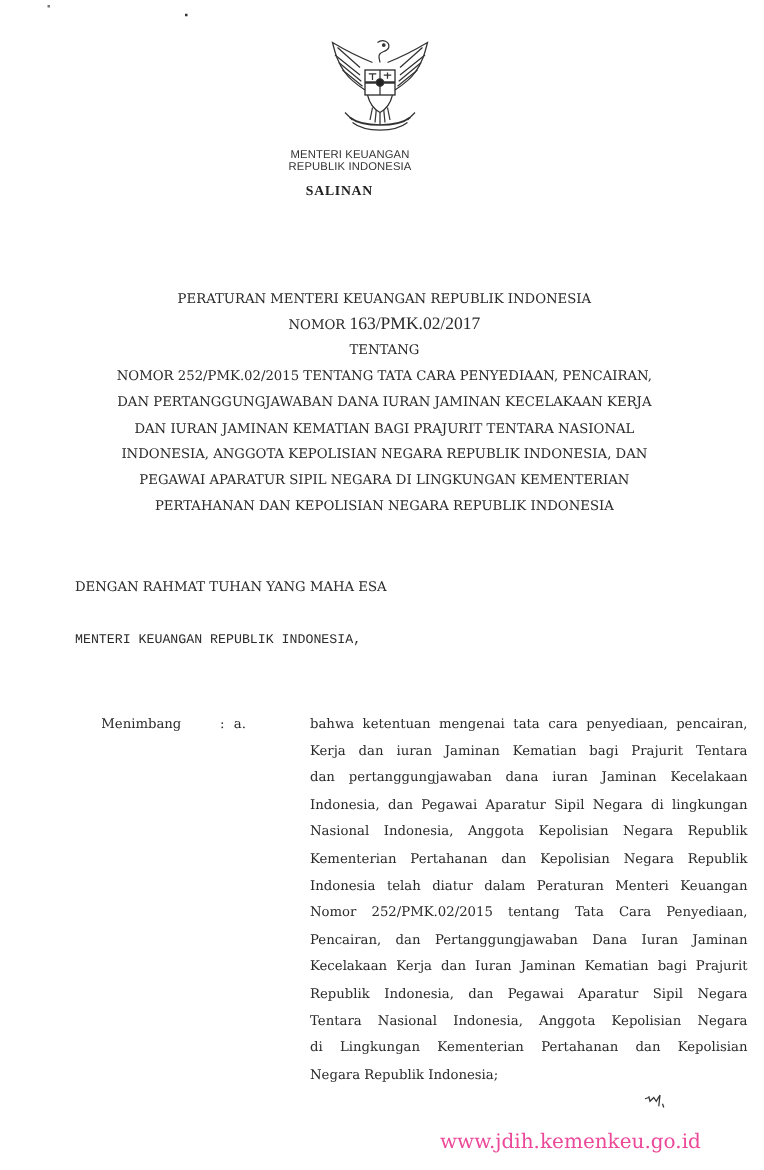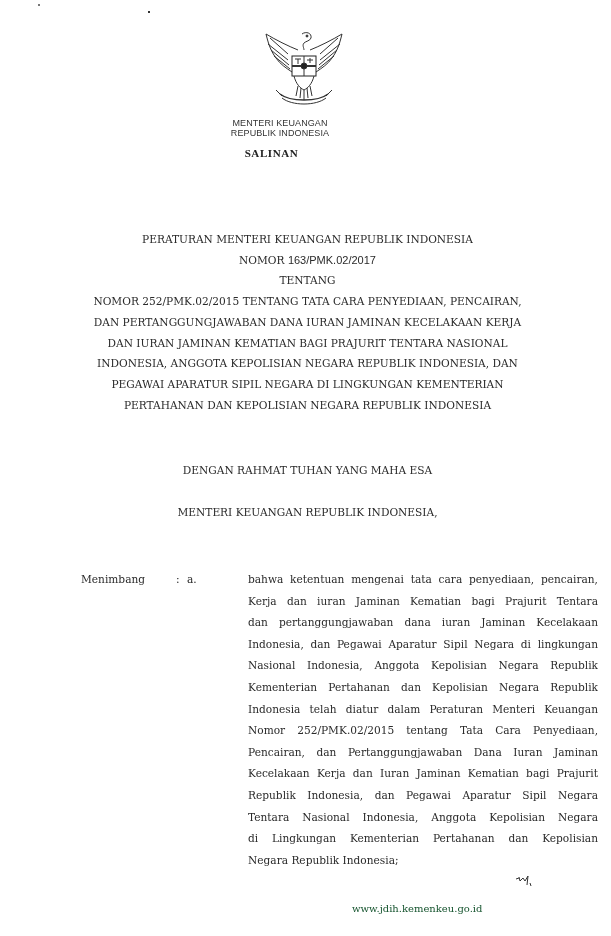--- a/index.html
+++ b/index.html
@@ -17,39 +17,39 @@
   .salinan {
     position: absolute; left: 0; width: 543px; text-align: center; top: 147px;
     font-family: "Liberation Serif", serif; font-weight: bold; font-size: 11px; color: #222; letter-spacing: 0.6px;
   }
   .title-block {
     position: absolute; left: 60px; width: 495px; top: 229px; text-align: center;
     font-size: 10.6px; line-height: 20.7px; letter-spacing: 0px;
     font-family: "DejaVu Serif", serif;
   }
   .title-block div { white-space: nowrap; }
-  .mono { font-family: Liberation Sans, sans-serif; font-size: 11px; }
+  .mono { font-family: Liberation Serif, serif; font-size: 14px; }
   .centered-line {
-    position: absolute; left: 60px; width: 495px; text-align: center;
+    position: absolute; left: 60px; width: 495px; text-align: left;
     font-size: 10.6px; font-family: "DejaVu Serif", serif;
   }
   .consider {
     position: absolute; left: 75px; top: 569px; width: 485px;
     font-size: 10.6px; line-height: 21.6px; font-family: "DejaVu Serif", serif;
   }
   .consider .label { position: absolute; left: 6px; top: 0; }
   .consider .colon { position: absolute; left: 101px; top: 0; }
   .consider .item { position: absolute; left: 122px; top: 0; }
   .consider .para { position: absolute; left: 113px; top: 0; width: 370px; text-align: justify; }
   .consider .para div { text-align-last: justify; white-space: nowrap; }
   .consider .para div.last { text-align-last: left; }
   .paraf { position: absolute; left: 514px; top: 873px; width: 24px; height: 16px; }
   .footer-link {
     position: absolute; left: 352px; top: 903px;
-    font-family: "DejaVu Serif", serif; font-size: 10px; color: #14532d; text-decoration: none;
+    font-family: "DejaVu Serif", serif; font-size: 16px; color: #ec4899; text-decoration: none;
   }
 </style>
 </head>
 <body>
 
 <div class="speck" style="left:38px;top:4px;width:2px;height:2px;"></div>
 <div class="speck" style="left:148px;top:11px;width:2px;height:2px;background:#333;"></div>
 
 <div class="emblem">
   <svg width="92" height="80" viewBox="0 0 92 80" fill="none" stroke="#333" stroke-width="1">
@@ -91,21 +91,21 @@
   <div>TENTANG</div>
   <div>NOMOR 252/PMK.02/2015 TENTANG TATA CARA PENYEDIAAN, PENCAIRAN,</div>
   <div>DAN PERTANGGUNGJAWABAN DANA IURAN JAMINAN KECELAKAAN KERJA</div>
   <div>DAN IURAN JAMINAN KEMATIAN BAGI PRAJURIT TENTARA NASIONAL</div>
   <div>INDONESIA, ANGGOTA KEPOLISIAN NEGARA REPUBLIK INDONESIA, DAN</div>
   <div>PEGAWAI APARATUR SIPIL NEGARA DI LINGKUNGAN KEMENTERIAN</div>
   <div>PERTAHANAN DAN KEPOLISIAN NEGARA REPUBLIK INDONESIA</div>
 </div>
 
 <div class="centered-line" style="top:464px;">DENGAN RAHMAT TUHAN YANG MAHA ESA</div>
-<div class="centered-line" style="top:506px;">MENTERI KEUANGAN REPUBLIK INDONESIA,</div>
+<div class="centered-line" style="top:506px;font-family:Liberation Mono, monospace;">MENTERI KEUANGAN REPUBLIK INDONESIA,</div>
 
 <div class="consider">
   <span class="label">Menimbang</span>
   <span class="colon">:</span>
   <span class="item" style="left:112px;">a.</span>
   <div class="para" style="left:133px;width:350px;margin-left:40px;">
     <div>bahwa ketentuan mengenai tata cara penyediaan, pencairan,</div>
     <div>Kerja dan iuran Jaminan Kematian bagi Prajurit Tentara</div>
     <div>dan pertanggungjawaban dana iuran Jaminan Kecelakaan</div>
     <div>Indonesia, dan Pegawai Aparatur Sipil Negara di lingkungan</div>

